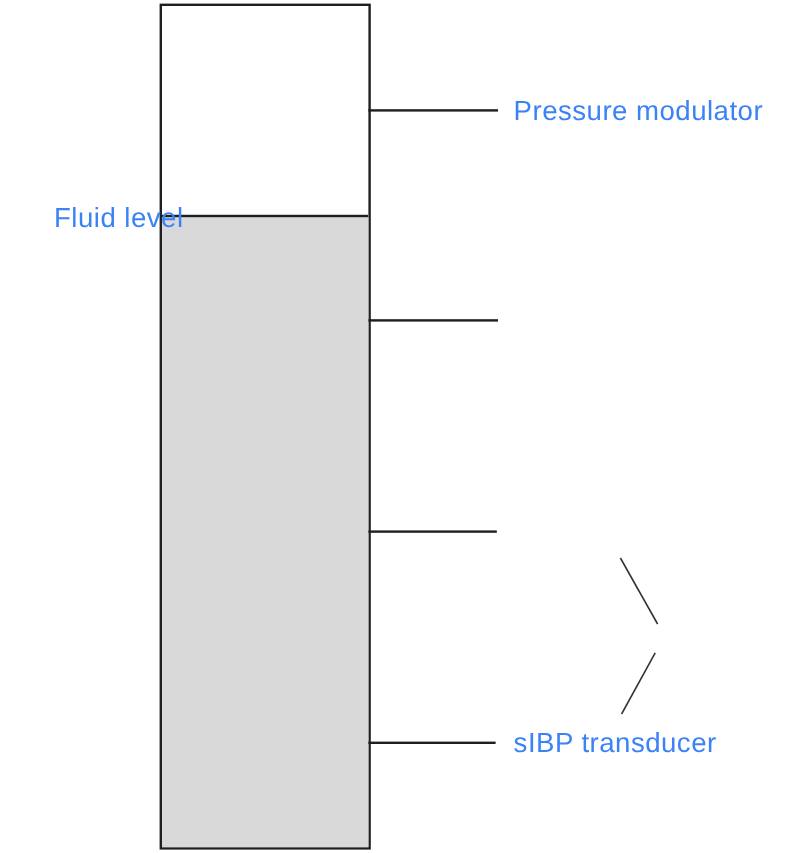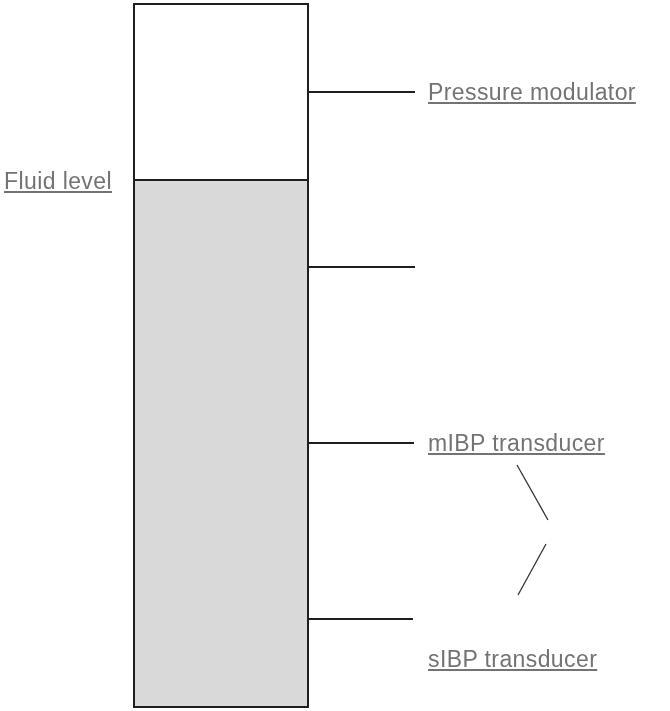--- a/index.html
+++ b/index.html
@@ -15,22 +15,21 @@
     font-family: "Liberation Sans", sans-serif;
     color: #262626;
     overflow: hidden;
   }
   .label {
     position: absolute;
     font-size: 23px;
     letter-spacing: 0.4px;
     line-height: 28px;
     white-space: nowrap;
-    color: #737373;
-    text-decoration: underline;
+    color: #3b82f6;
   }
   .column {
     position: absolute;
     left: 133px;
     top: 3px;
     width: 176px;
     height: 705px;
     border: 2px solid #1f1f1f;
     background: #ffffff;
     box-sizing: border-box;
@@ -41,36 +40,37 @@
     right: 0;
     bottom: 0;
     top: 174px;
     background: #d9d9d9;
     border-top: 2px solid #1f1f1f;
   }
   .fluid-level-label {
     left: 0;
     top: 167px;
     width: 116px;
-    text-align: center;
+    text-align: left;
+    padding-left: 45px;
   }
   .connector {
     position: absolute;
     height: 2px;
     background: #1f1f1f;
     left: 307px;
   }
   .conn-1 { top: 91px;  width: 108px; }
   .conn-2 { top: 266px; width: 108px; }
   .conn-3 { top: 442px; width: 107px; }
   .conn-4 { top: 618px; width: 106px; }
   .lbl-1 { left: 428px; top: 78px; }
   .lbl-2 { left: 428px; top: 253px; }
   .lbl-3 { left: 428px; top: 429px; }
-  .lbl-4 { left: 428px; top: 605px; margin-top: 40px; }
+  .lbl-4 { left: 428px; top: 605px; }
   .lbl-monitor { left: 559px; top: 516px; }
   .monitor-links {
     position: absolute;
     left: 505px;
     top: 458px;
     width: 60px;
     height: 145px;
   }
 </style>
 </head>
@@ -83,21 +83,20 @@
   </div>
 
   <div class="label fluid-level-label">Fluid level</div>
 
   <div class="connector conn-1"></div>
   <div class="connector conn-2"></div>
   <div class="connector conn-3"></div>
   <div class="connector conn-4"></div>
 
   <div class="label lbl-1">Pressure modulator</div>
-  <div class="label lbl-3">mIBP transducer</div>
   <div class="label lbl-4">sIBP transducer</div>
 
 
   <svg class="monitor-links" viewBox="0 0 60 145" xmlns="http://www.w3.org/2000/svg">
     <line x1="12" y1="7" x2="43" y2="62" stroke="#333333" stroke-width="1.3"></line>
     <line x1="41" y1="86" x2="13" y2="137" stroke="#333333" stroke-width="1.3"></line>
   </svg>
 
 </div>
 

